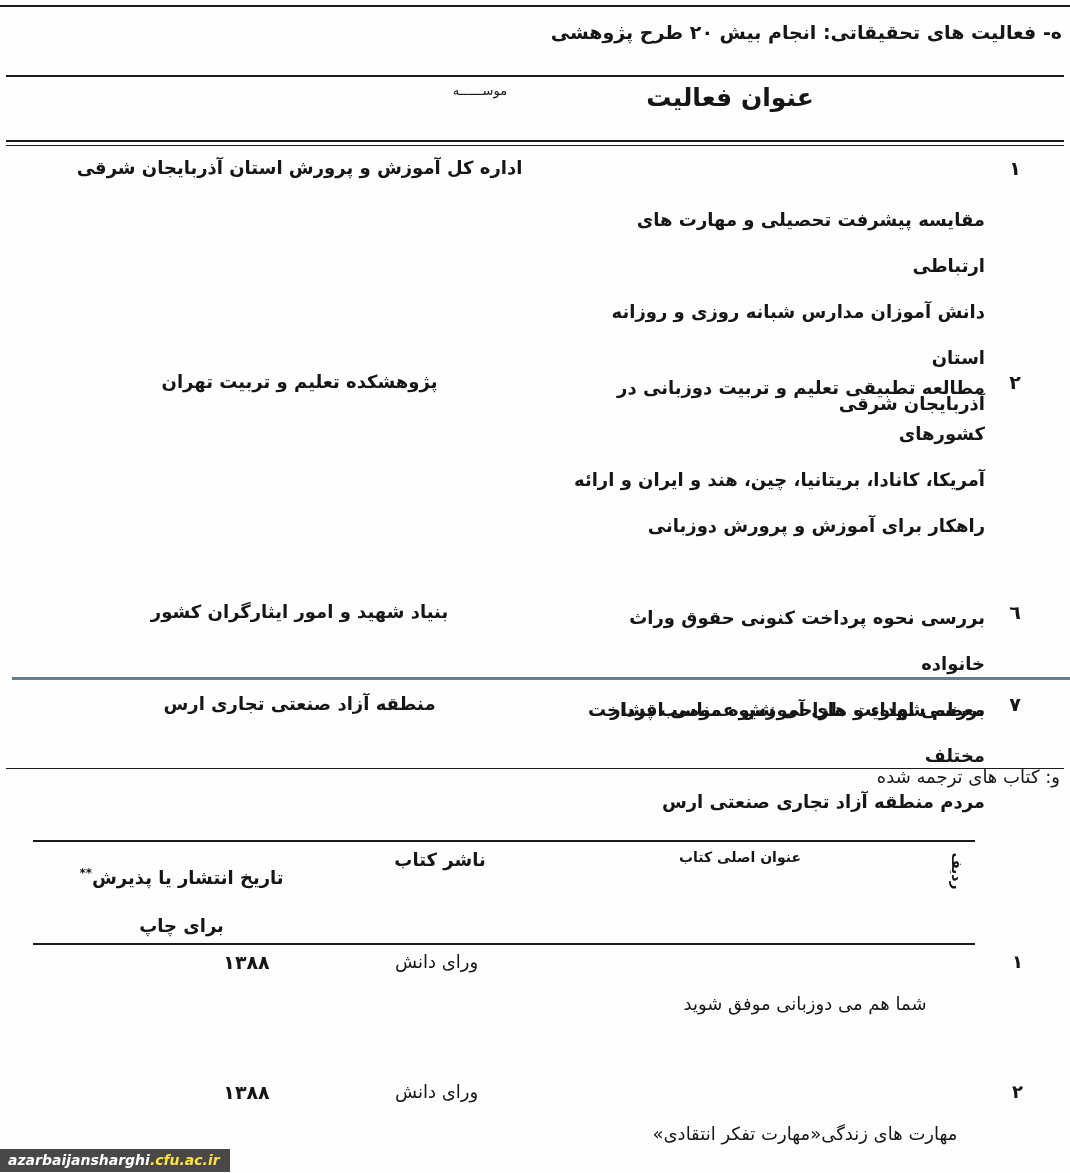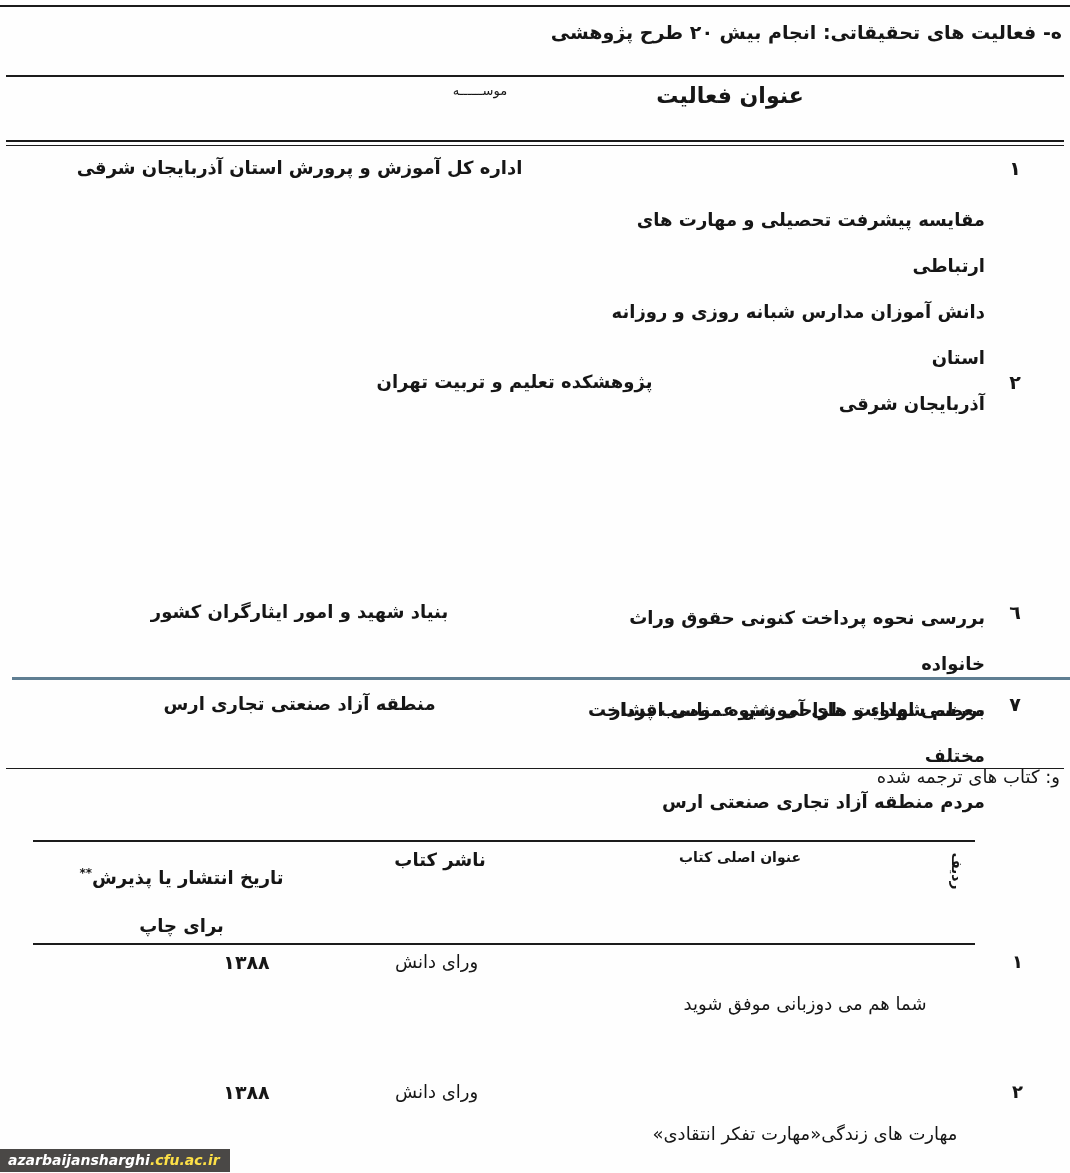--- a/index.html
+++ b/index.html
@@ -34,21 +34,21 @@
     font-size: 19px; font-weight: 600; letter-spacing: 0px;
   }
   .sec-f-title {
     position: absolute; top: 763px; right: 10px;
     font-size: 18px; font-weight: 400;
   }
 
   
   .t1-header { position: absolute; top: 80px; right: 0; width: 1070px; display: flex; direction: rtl; }
   .t1-header .h-num { width: 130px; }
-  .t1-header .h-act { width: 420px; text-align: center; font-size: 22px; font-weight: 700; }
+  .t1-header .h-act { width: 420px; text-align: center; font-size: 25px; font-weight: 700; }
   .t1-header .h-inst { flex: 1; text-align: center; font-size: 13px; font-weight: 400; padding-left: 440px; }
 
   .t1-row { position: absolute; right: 0; width: 1070px; display: flex; direction: rtl; align-items: flex-start; }
   .t1-row .c-num { width: 60px; margin-right: 25px; text-align: center; font-size: 19px; font-weight: 700; line-height: 34px; }
   .t1-row .c-act { width: 430px; padding-left: 15px; text-align: right; font-size: 18px; font-weight: 700; line-height: 46px; }
   .t1-row .c-inst { flex: 1; text-align: center; font-size: 18px; font-weight: 700; line-height: 34px; padding-left: 44px; }
   .c-act.first-line-indent { padding-top: 46px; }
   .row-1 { top: 148px; }
   .row-2 { top: 362px; }
   .row-6 { top: 592px; }
@@ -110,20 +110,25 @@
     <div class="c-act first-line-indent">
       <div>مقایسه پیشرفت تحصیلی و مهارت های ارتباطی</div>
       <div>دانش آموزان مدارس شبانه روزی و روزانه استان</div>
       <div>آذربایجان شرقی</div>
     </div>
     <div class="c-inst">اداره کل آموزش و پرورش استان آذربایجان شرقی</div>
   </div>
 
   <div class="t1-row row-2">
     <div class="c-num">۲</div>
+    <div class="c-act">
+      <div>مطالعه تطبیقی تعلیم و تربیت دوزبانی در کشورهای</div>
+      <div>آمریکا، کانادا، بریتانیا، چین، هند و ایران و ارائه</div>
+      <div>راهکار برای آموزش و پرورش دوزبانی</div>
+    </div>
     <div class="c-inst">پژوهشکده تعلیم و تربیت تهران</div>
   </div>
 
   <div class="t1-row row-6">
     <div class="c-num">٦</div>
     <div class="c-act">
       <div>بررسی نحوه پرداخت کنونی حقوق وراث خانواده</div>
       <div>معظم شهداء و طراحی شیوه مناسب پرداخت</div>
     </div>
     <div class="c-inst">بنیاد شهید و امور ایثارگران کشور</div>

